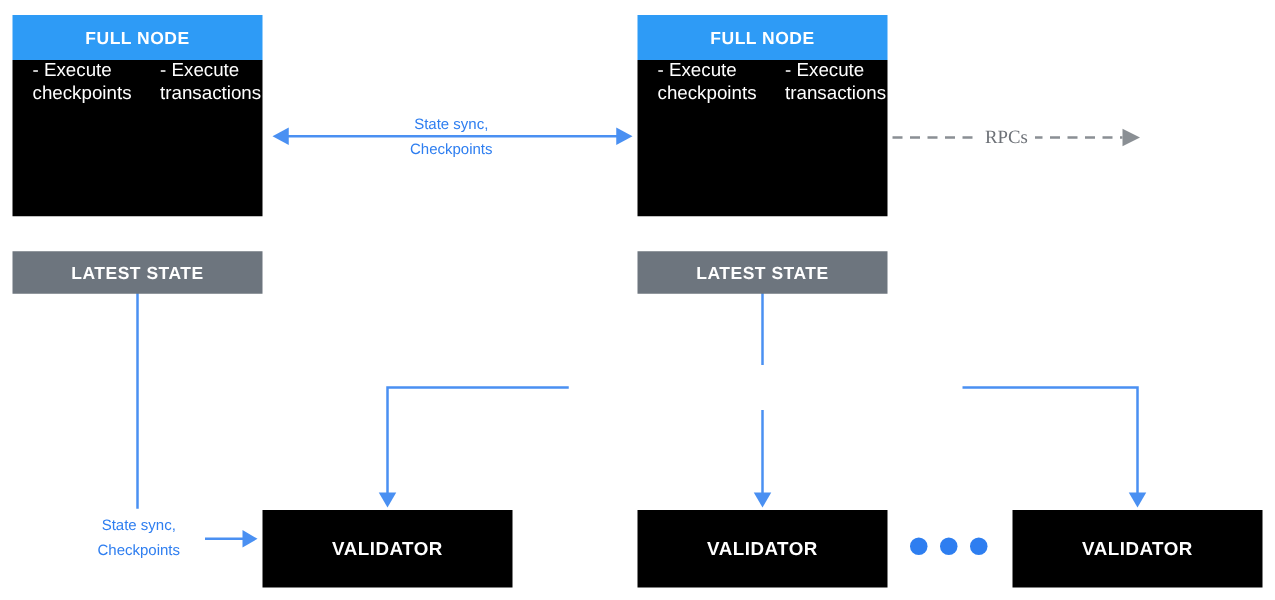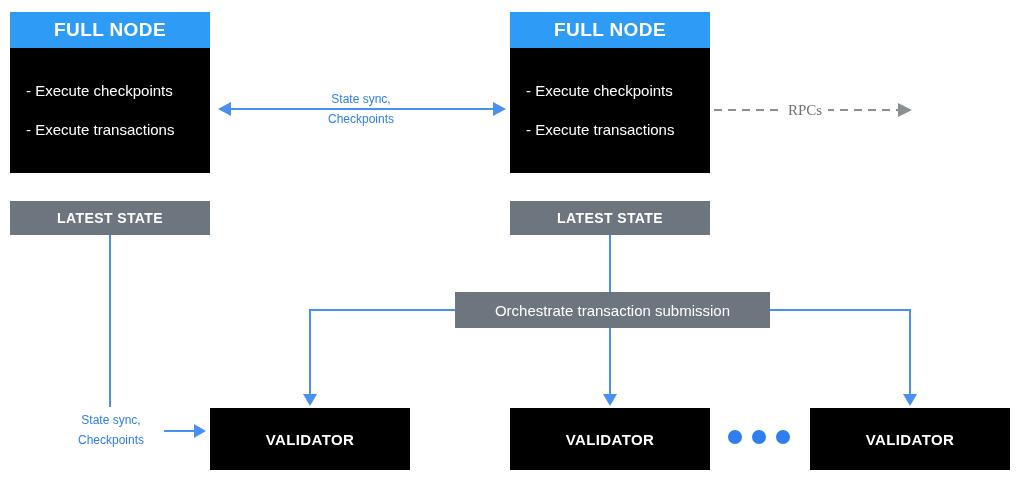--- a/index.html
+++ b/index.html
@@ -20,27 +20,27 @@
     width: 1020px; height: 480px;
     pointer-events: none;
   }
 
   .full-node { position: absolute; width: 200px; }
   .fn-header {
     height: 36px;
     background: #2E9BF6;
     color: #ffffff;
     display: flex; align-items: center; justify-content: center;
-    font-size: 19px; font-weight: 700; letter-spacing: 0.4px;
+    font-size: 14px; font-weight: 700; letter-spacing: 0.4px;
   }
   .fn-body {
     height: 125px;
     background: #000000;
     color: #ffffff;
-    display: flex; flex-direction: column; justify-content: center;
+    display: flex; flex-direction: row; justify-content: center;
     gap: 21px;
     padding-left: 16px;
     font-size: 15px; line-height: 18px;
   }
   .fn-footer {
     height: 34px;
     background: #6D757E;
     color: #ffffff;
     display: flex; align-items: center; justify-content: center;
     font-size: 14px; font-weight: 700; letter-spacing: 0.4px; margin-top: 28px;
@@ -158,21 +158,20 @@
       <div>- Execute transactions</div>
     </div>
     <div class="fn-footer">LATEST STATE</div>
   </div>
 
   <div class="blue-label" style="left:291px; top:89px; width:140px;">State sync,
 Checkpoints</div>
 
   <div class="rpc-label" style="left:782px; top:101px;font-family:Liberation Serif, serif;">RPCs</div>
 
-  <div class="orchestrate">Orchestrate transaction submission</div>
 
   <div class="blue-label" style="left:40px; top:410px; width:142px;">State sync,
 Checkpoints</div>
 
   <div class="validator" style="left:210px; top:408px;">VALIDATOR</div>
   <div class="validator" style="left:510px; top:408px;">VALIDATOR</div>
   <div class="validator" style="left:810px; top:408px;">VALIDATOR</div>
 
   <div class="dots">
     <div class="dot"></div>

